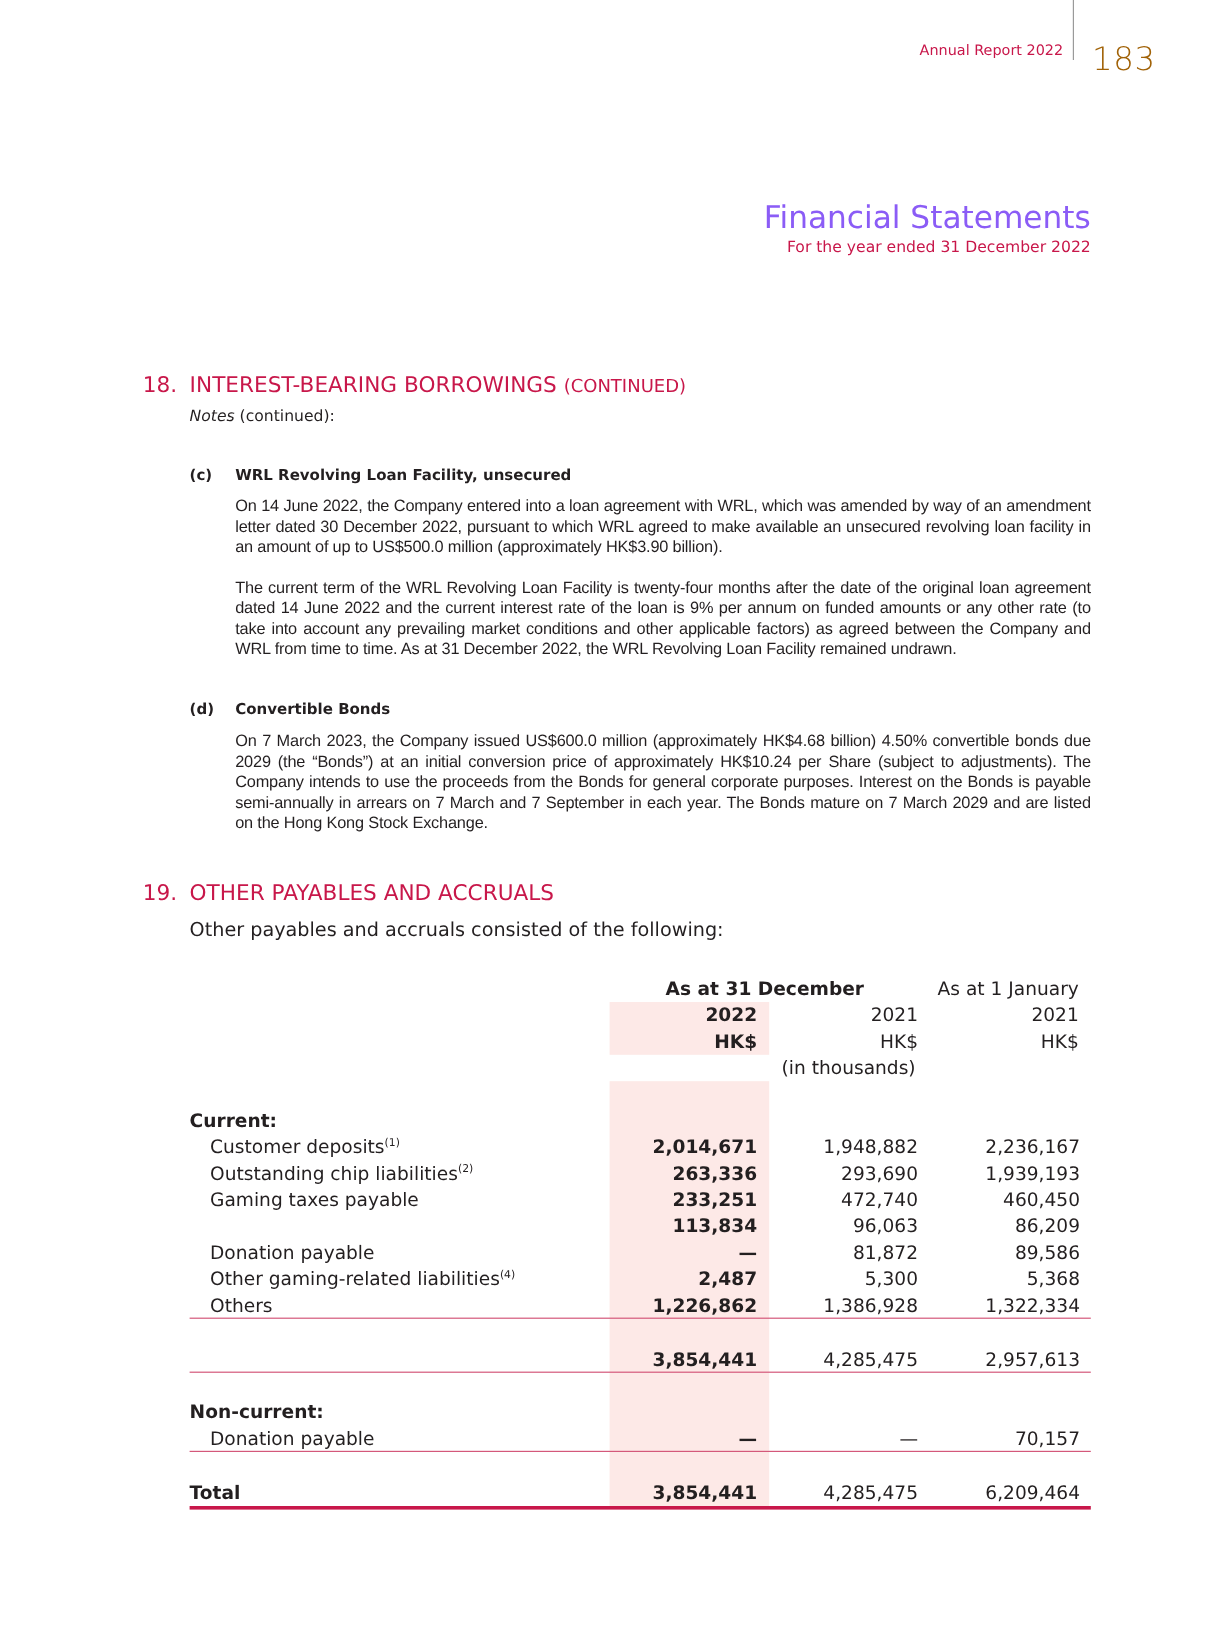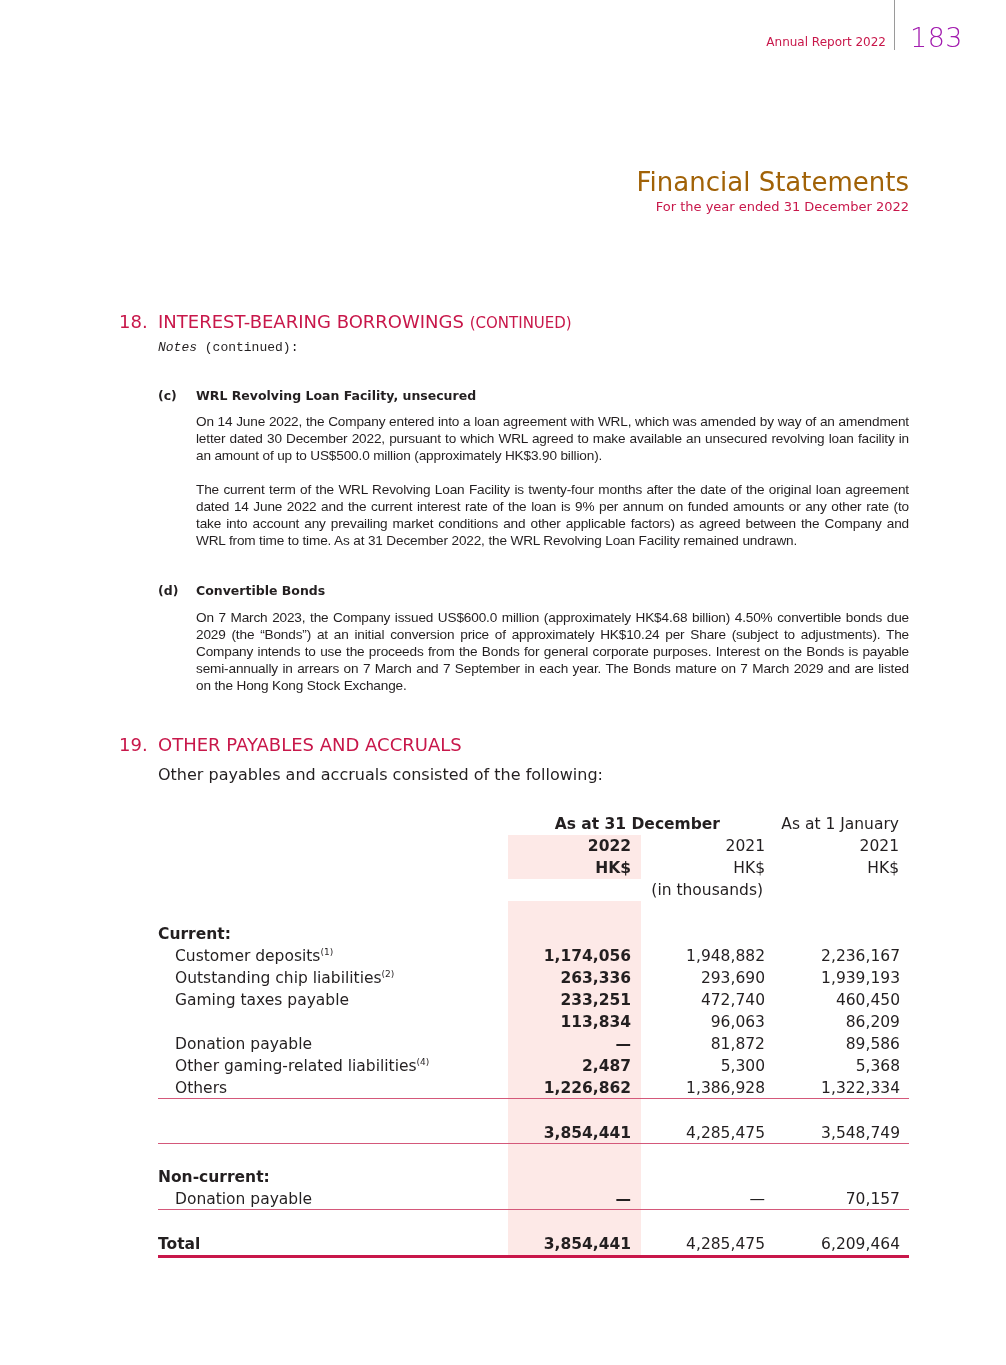--- a/index.html
+++ b/index.html
@@ -5,31 +5,31 @@
   html, body { margin: 0; padding: 0; background: #ffffff; }
   body {
     width: 1006px; height: 1365px; position: relative; overflow: hidden;
     font-family: "DejaVu Sans", sans-serif; color: #231f20;
   }
   .abs { position: absolute; }
 
   
   .hdr-label { right: 120px; top: 35px; font-size: 12px; color: #c8174a; white-space: nowrap; }
   .hdr-rule { left: 894px; top: 0; width: 1px; height: 50px; background: #9a9a9a; }
-  .hdr-page { left: 910px; top: 22px; font-size: 27px; color: #a21caf; font-weight: 300; letter-spacing: 0.5px; }
+  .hdr-page { left: 910px; top: 34px; font-size: 27px; color: #a16207; font-weight: 300; letter-spacing: 0.5px; }
 
   .title-block { right: 97px; top: 167px; text-align: right; }
-  .title-main { font-size: 26px; color: #a16207; line-height: 30px; }
+  .title-main { font-size: 26px; color: #8b5cf6; line-height: 30px; }
   .title-sub { font-size: 18px; color: #c8174a; line-height: 28px; }
   .title-period { font-size: 13px; color: #c8174a; line-height: 20px; }
 
   .sec-head { left: 119px; font-size: 18px; color: #c8174a; white-space: nowrap; }
   .sec-head .num { display: inline-block; width: 39px; }
   .sec-head .cont { font-size: 15px; }
-  .notes-cont { left: 158px; top: 340px; font-size: 13px; font-family: Liberation Mono, monospace; }
+  .notes-cont { left: 158px; top: 340px; font-size: 13px; }
   .notes-cont i { font-style: italic; }
 
   .note-letter { left: 158px; font-size: 12.5px; font-weight: bold; }
   .note-title { left: 196px; font-size: 12.5px; font-weight: bold; }
   .para {
     left: 196px; width: 713px; font-family: "Liberation Sans", sans-serif;
     font-size: 13.6px; line-height: 17px; text-align: justify; letter-spacing: -0.15px;
   }
   .para::after { content: ""; }
 
@@ -97,21 +97,21 @@
 <div class="abs th" style="left:775px; width:124px; top:859px;">HK$</div>
 
 <div class="abs th" style="left:600px; width:163px; top:881px;">(in thousands)</div>
 
 <div class="abs row" style="top:925px;">
   <span class="lbl bold">Current:</span>
 </div>
 
 <div class="abs row" style="top:947px;">
   <span class="lbl indent"><span>Customer deposits</span><sup>(1)</sup></span>
-  <span class="c1">1,174,056</span>
+  <span class="c1">2,014,671</span>
   <span class="c2">1,948,882</span>
   <span class="c3">2,236,167</span>
 </div>
 <div class="abs row" style="top:969px;">
   <span class="lbl indent"><span>Outstanding chip liabilities</span><sup>(2)</sup></span>
   <span class="c1">263,336</span>
   <span class="c2">293,690</span>
   <span class="c3">1,939,193</span>
 </div>
 <div class="abs row" style="top:991px;">
@@ -142,21 +142,21 @@
   <span class="c1">1,226,862</span>
   <span class="c2">1,386,928</span>
   <span class="c3">1,322,334</span>
 </div>
 
 <div class="abs rule" style="top:1098px;"></div>
 
 <div class="abs row" style="top:1124px;">
   <span class="c1">3,854,441</span>
   <span class="c2">4,285,475</span>
-  <span class="c3">3,548,749</span>
+  <span class="c3">2,957,613</span>
 </div>
 <div class="abs rule" style="top:1143px;"></div>
 
 <div class="abs row" style="top:1168px;">
   <span class="lbl bold">Non-current:</span>
 </div>
 <div class="abs row" style="top:1190px;">
   <span class="lbl indent"><span>Donation payable</span></span>
   <span class="c1">—</span>
   <span class="c2">—</span>

